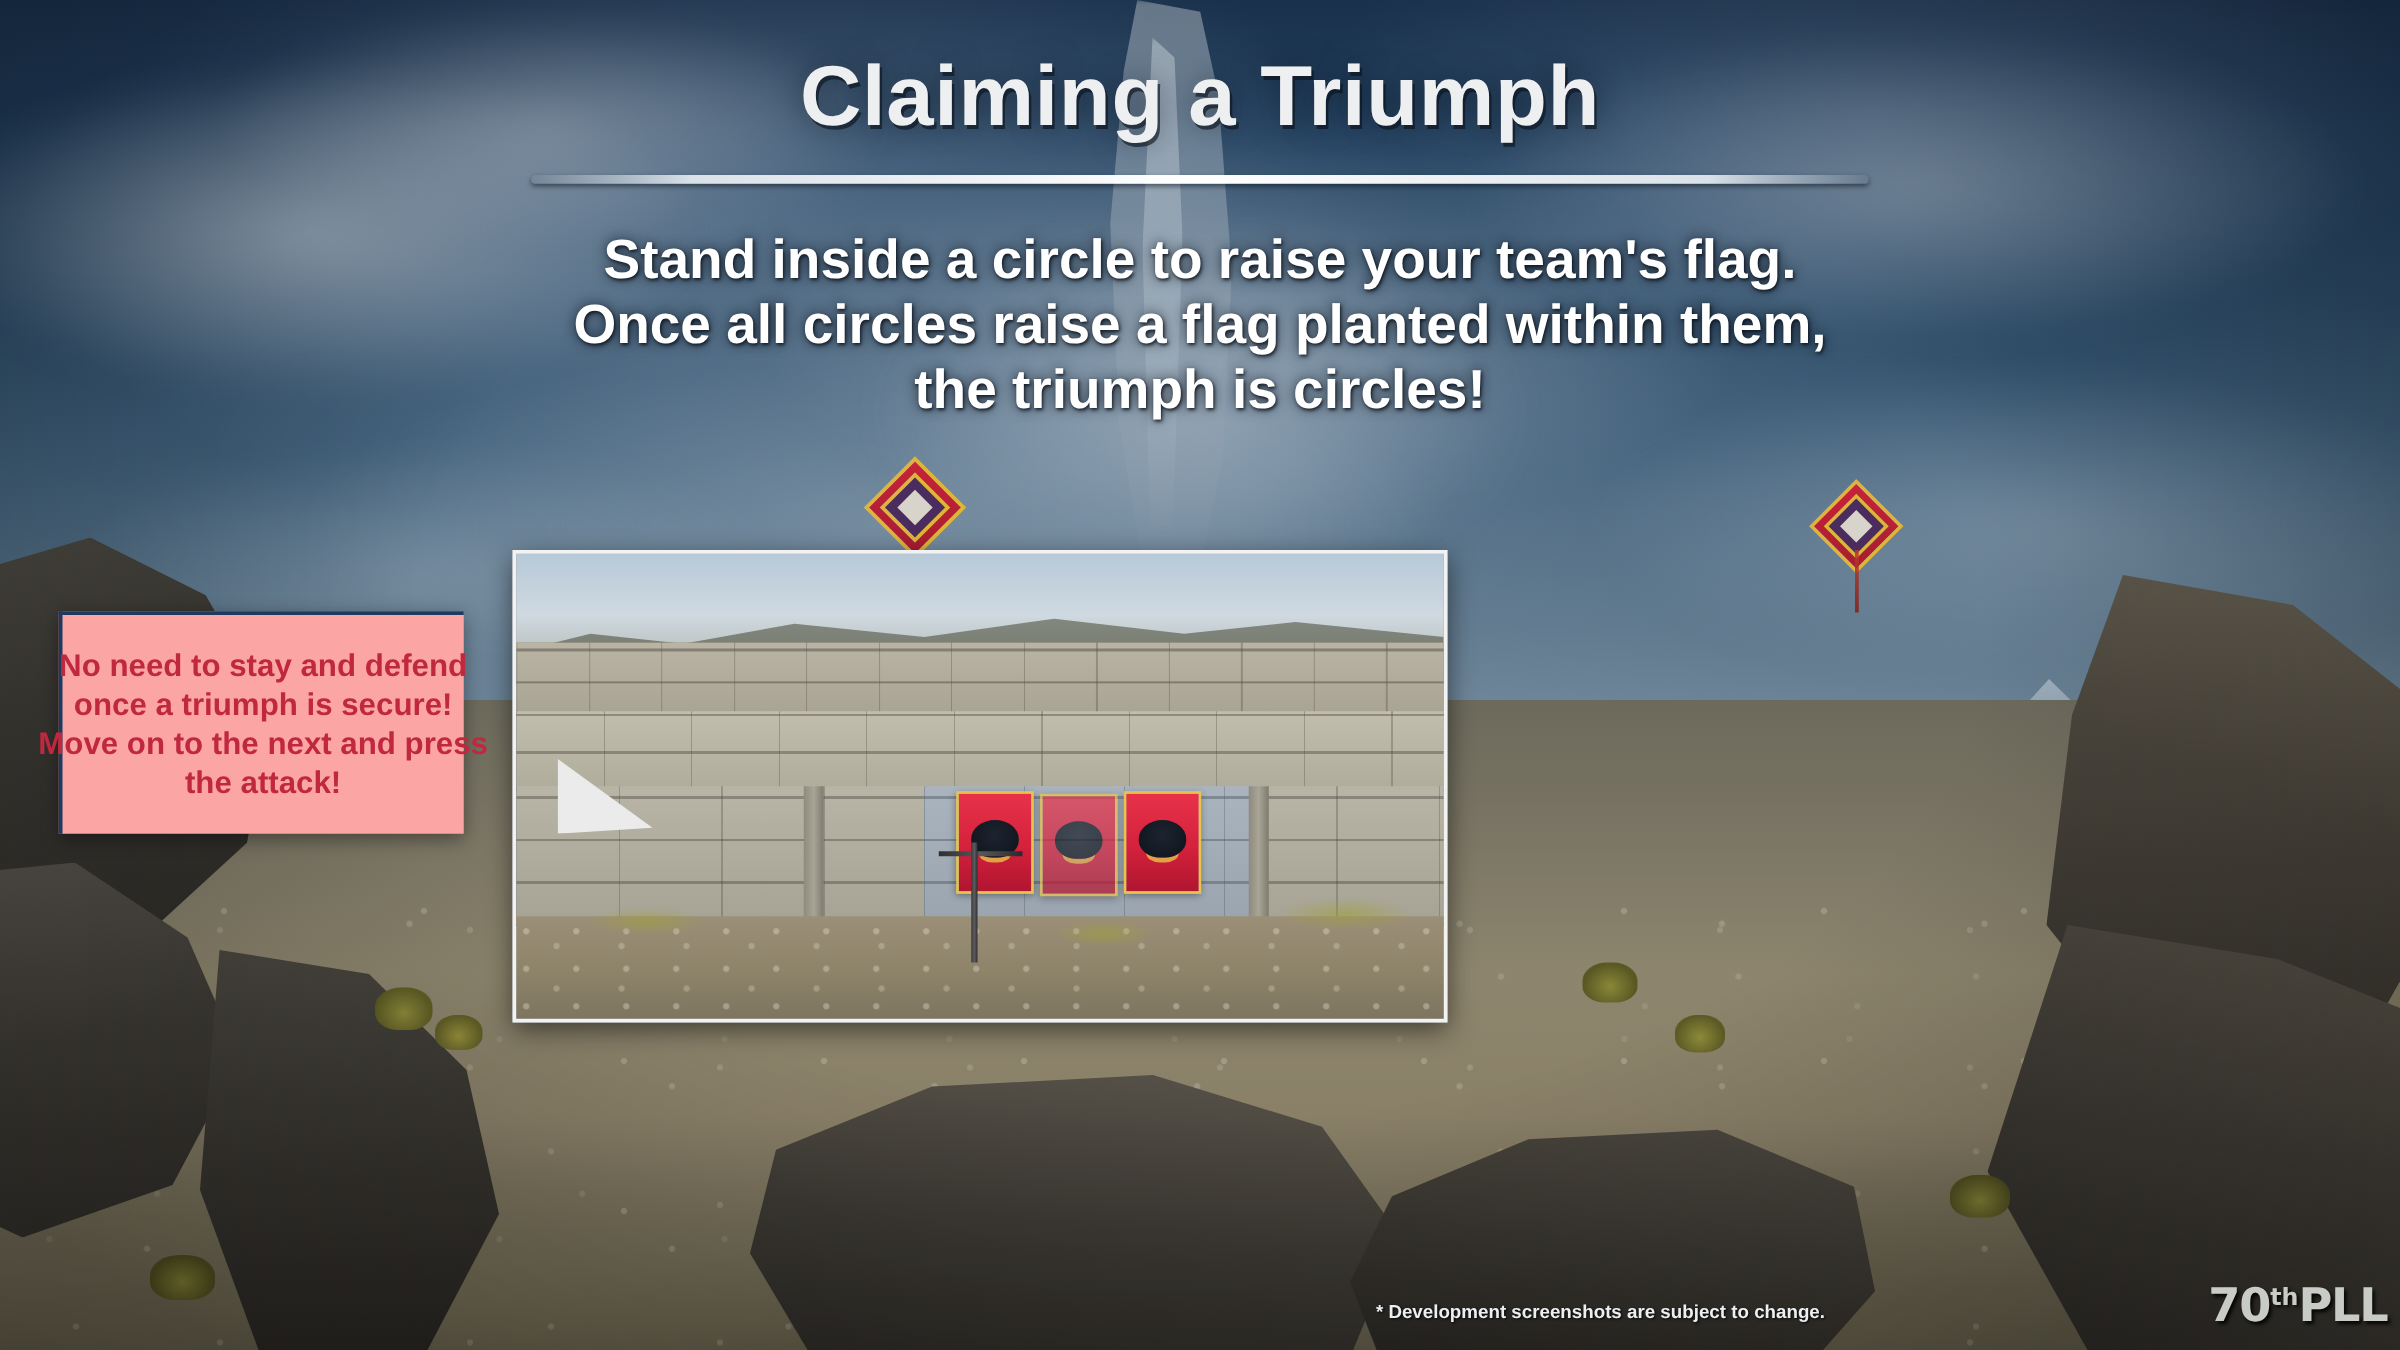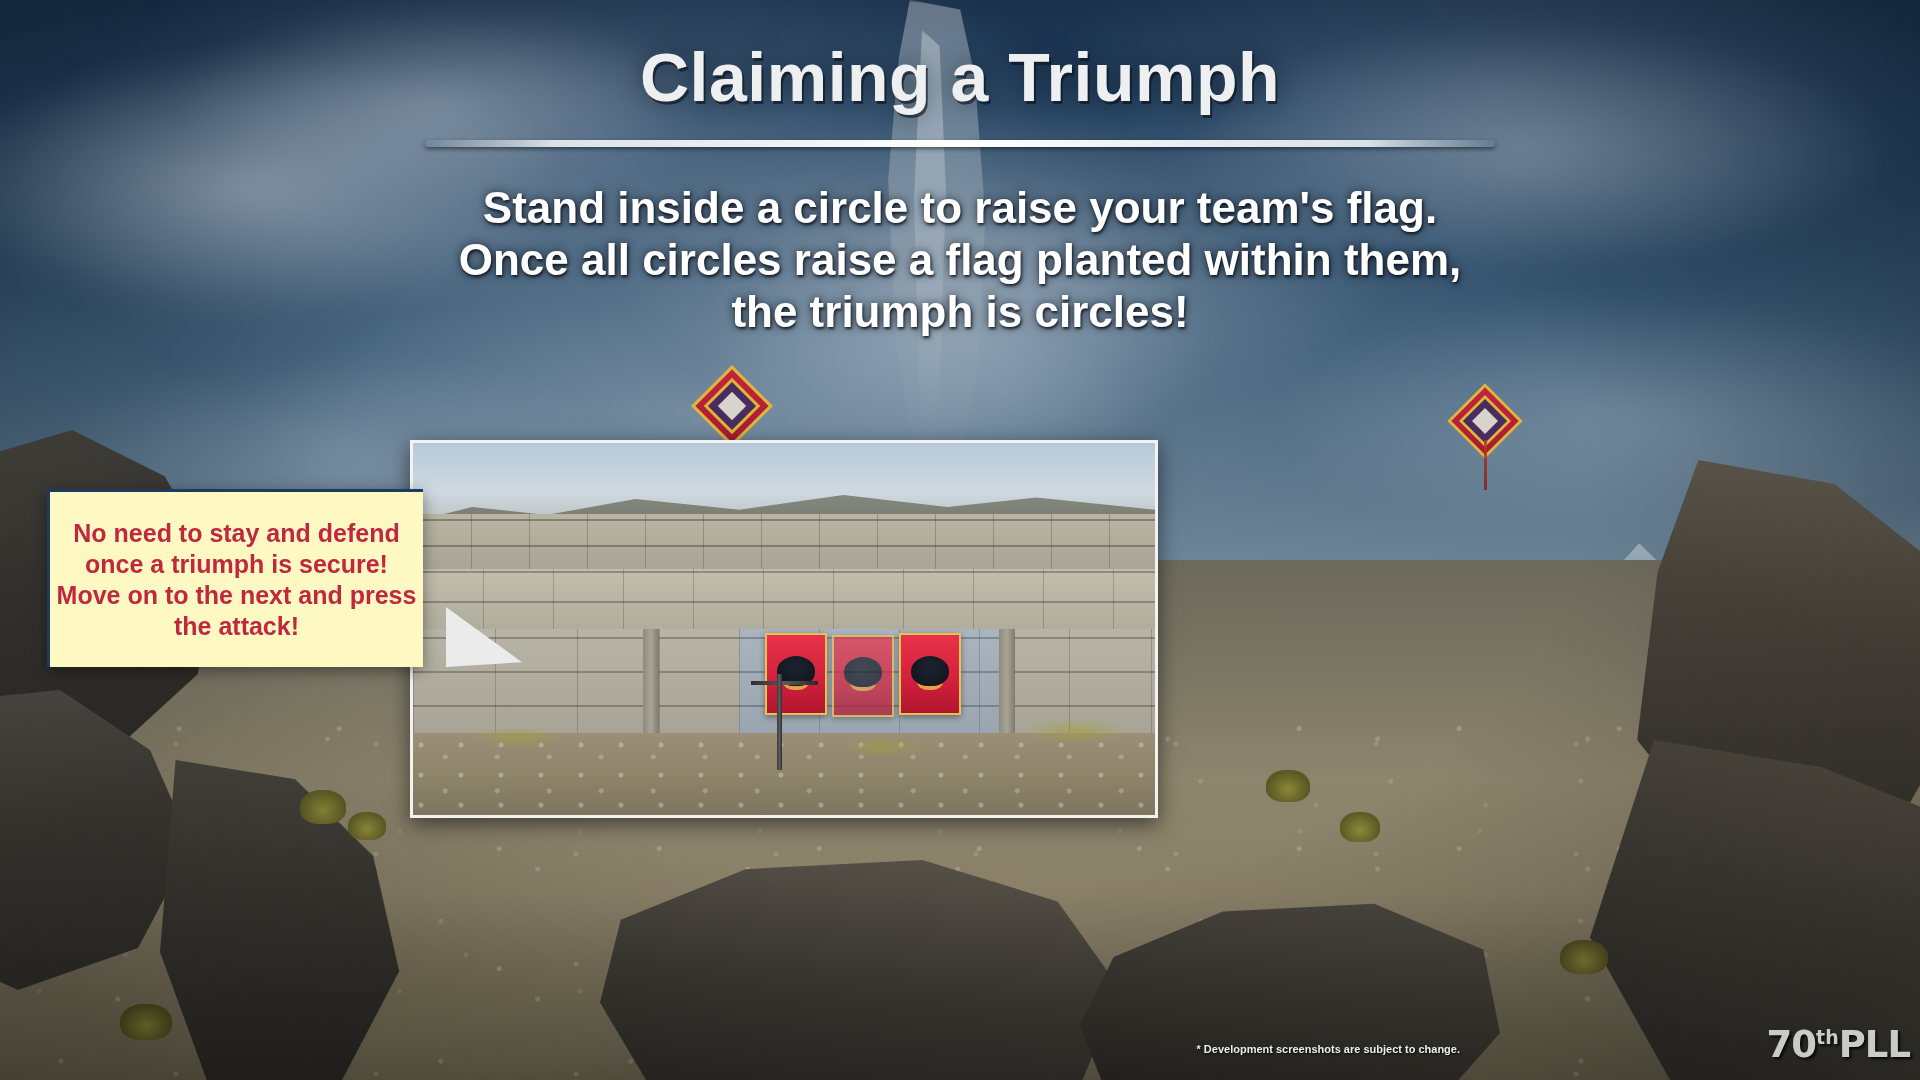--- a/index.html
+++ b/index.html
@@ -223,22 +223,22 @@
     background:linear-gradient(90deg,#3a3a3c,#5c5c5e,#2e2e30);
   }
   .flagpole-arm {
     position:absolute; left:45.6%; top:64%; width:9%; height:4px;
     background:linear-gradient(90deg,#2f2f31,#58585a,#2a2a2c);
   }
 
   
   .callout { position:absolute; left:47px; top:489px; width:400px; }
   .callout-body {
-    position:relative; width:376px; min-height:178px;
-    background:#fef9c3;
+    position:relative; width:324px; min-height:178px;
+    background:#fca5a5;
     border-top:3px solid #1e3a5f;
     border-left:3px solid #1e3a5f;
     box-shadow:0 4px 14px rgba(0,0,0,.4);
     display:flex; align-items:center; justify-content:center;
     padding:14px 25px;
   }
   .callout-text {
     color:#c02840; font-size:25px; line-height:31px; font-weight:600; text-align:center;
   }
   .callout-text div { white-space:nowrap; }
@@ -268,21 +268,21 @@
   .dia-2 { left:1456px; top:392px; transform:rotate(45deg) scale(.92); }
   .dia-pole {
     position:absolute; left:1484px; top:440px; width:3px; height:50px;
     background:linear-gradient(180deg,#c0392b,#7d2018);
     opacity:.85;
   }
 
   
   .disclaimer {
     position:absolute; right:460px; bottom:20px; text-align:left;
-    color:#eceff1; font-size:11px; line-height:21px; font-weight:600;
+    color:#eceff1; font-size:15px; line-height:21px; font-weight:600;
     text-shadow:1px 1px 2px rgba(0,0,0,.9);
   }
   .logo {
     position:absolute; right:10px; bottom:14px;
     font-size:37px; font-weight:bold; letter-spacing:-1px;
     color:#c9ccc6;
     text-shadow:2px 2px 3px rgba(0,0,0,.85);
     font-family:"DejaVu Sans", sans-serif;
   }
   .logo sup { font-size:19px; vertical-align:super; letter-spacing:0;text-align:center; }

